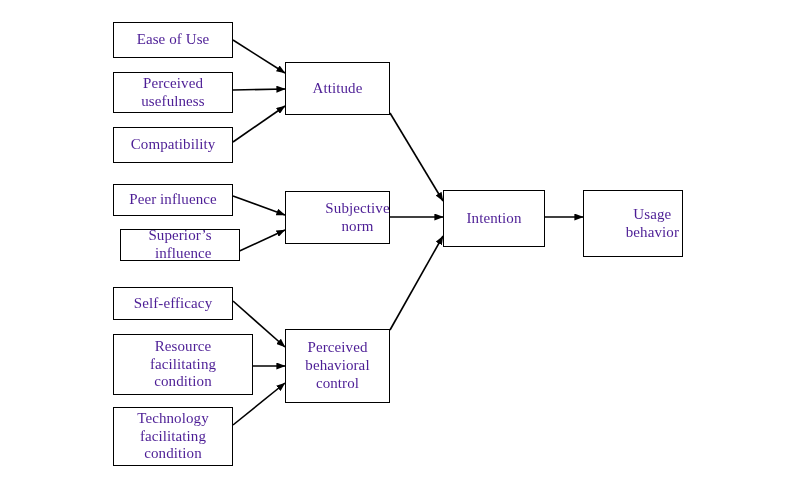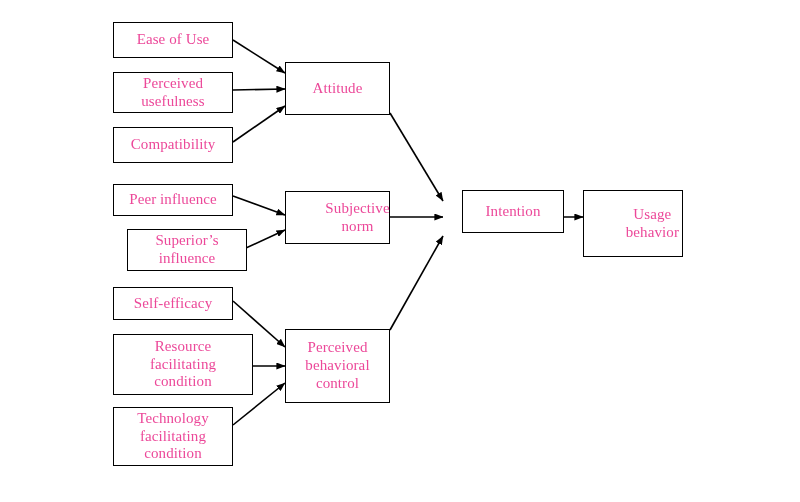--- a/index.html
+++ b/index.html
@@ -27,21 +27,21 @@
   }
   .node {
     position: absolute;
     box-sizing: border-box;
     border: 1.3px solid #000000;
     background: #ffffff;
     display: flex;
     align-items: center;
     justify-content: center;
     text-align: center;
-    color: #ec4899;
+    color: #4c1d95;
     font-size: 15px;
     line-height: 1.18;
     letter-spacing: 0.1px;
     z-index: 2;
   }
   .node-label {
     display: block;
     white-space: pre-line;
     padding: 0 3px;
   }
@@ -80,21 +80,21 @@
       <div class="node" style="left: 113px; top: 72px; width: 120px; height: 41px; border-color: rgb(0, 0, 0); background: rgb(255, 255, 255);">
         <span class="node-label">Perceived
 usefulness</span>
       </div>
       <div class="node" style="left: 113px; top: 127px; width: 120px; height: 36px; border-color: rgb(0, 0, 0); background: rgb(255, 255, 255);">
         <span class="node-label">Compatibility</span>
       </div>
       <div class="node" style="left: 113px; top: 184px; width: 120px; height: 32px; border-color: rgb(0, 0, 0); background: rgb(255, 255, 255);">
         <span class="node-label">Peer influence</span>
       </div>
-      <div class="node" style="left: 127px; top: 229px; width: 120px; height: 42px; border-color: rgb(0, 0, 0); background: rgb(255, 255, 255);">
+      <div class="node" style="left: 120px; top: 229px; width: 120px; height: 32px; border-color: rgb(0, 0, 0); background: rgb(255, 255, 255); text-align: right;">
         <span class="node-label">Superior’s
 influence</span>
       </div>
       <div class="node" style="left: 113px; top: 287px; width: 120px; height: 33px; border-color: rgb(0, 0, 0); background: rgb(255, 255, 255);">
         <span class="node-label">Self-efficacy</span>
       </div>
       <div class="node" style="left: 113px; top: 334px; width: 140px; height: 61px; border-color: rgb(0, 0, 0); background: rgb(255, 255, 255);">
         <span class="node-label">Resource
 facilitating
 condition</span>
@@ -109,21 +109,21 @@
       </div>
       <div class="node" style="left: 285px; top: 191px; width: 105px; height: 53px; border-color: rgb(0, 0, 0); background: rgb(255, 255, 255); padding-left: 40px;">
         <span class="node-label">Subjective
 norm</span>
       </div>
       <div class="node" style="left: 285px; top: 329px; width: 105px; height: 74px; border-color: rgb(0, 0, 0); background: rgb(255, 255, 255);">
         <span class="node-label">Perceived
 behavioral
 control</span>
       </div>
-      <div class="node" style="left: 462px; top: 190px; width: 102px; height: 43px; border-color: rgb(0, 0, 0); background: rgb(255, 255, 255);">
+      <div class="node" style="left: 443px; top: 190px; width: 102px; height: 57px; border-color: rgb(0, 0, 0); background: rgb(255, 255, 255);">
         <span class="node-label">Intention</span>
       </div>
       <div class="node" style="left: 583px; top: 190px; width: 100px; height: 67px; border-color: rgb(0, 0, 0); background: rgb(255, 255, 255); justify-content: flex-end;">
         <span class="node-label">Usage
 behavior</span>
       </div>
     </div>
 
 </div>
 

